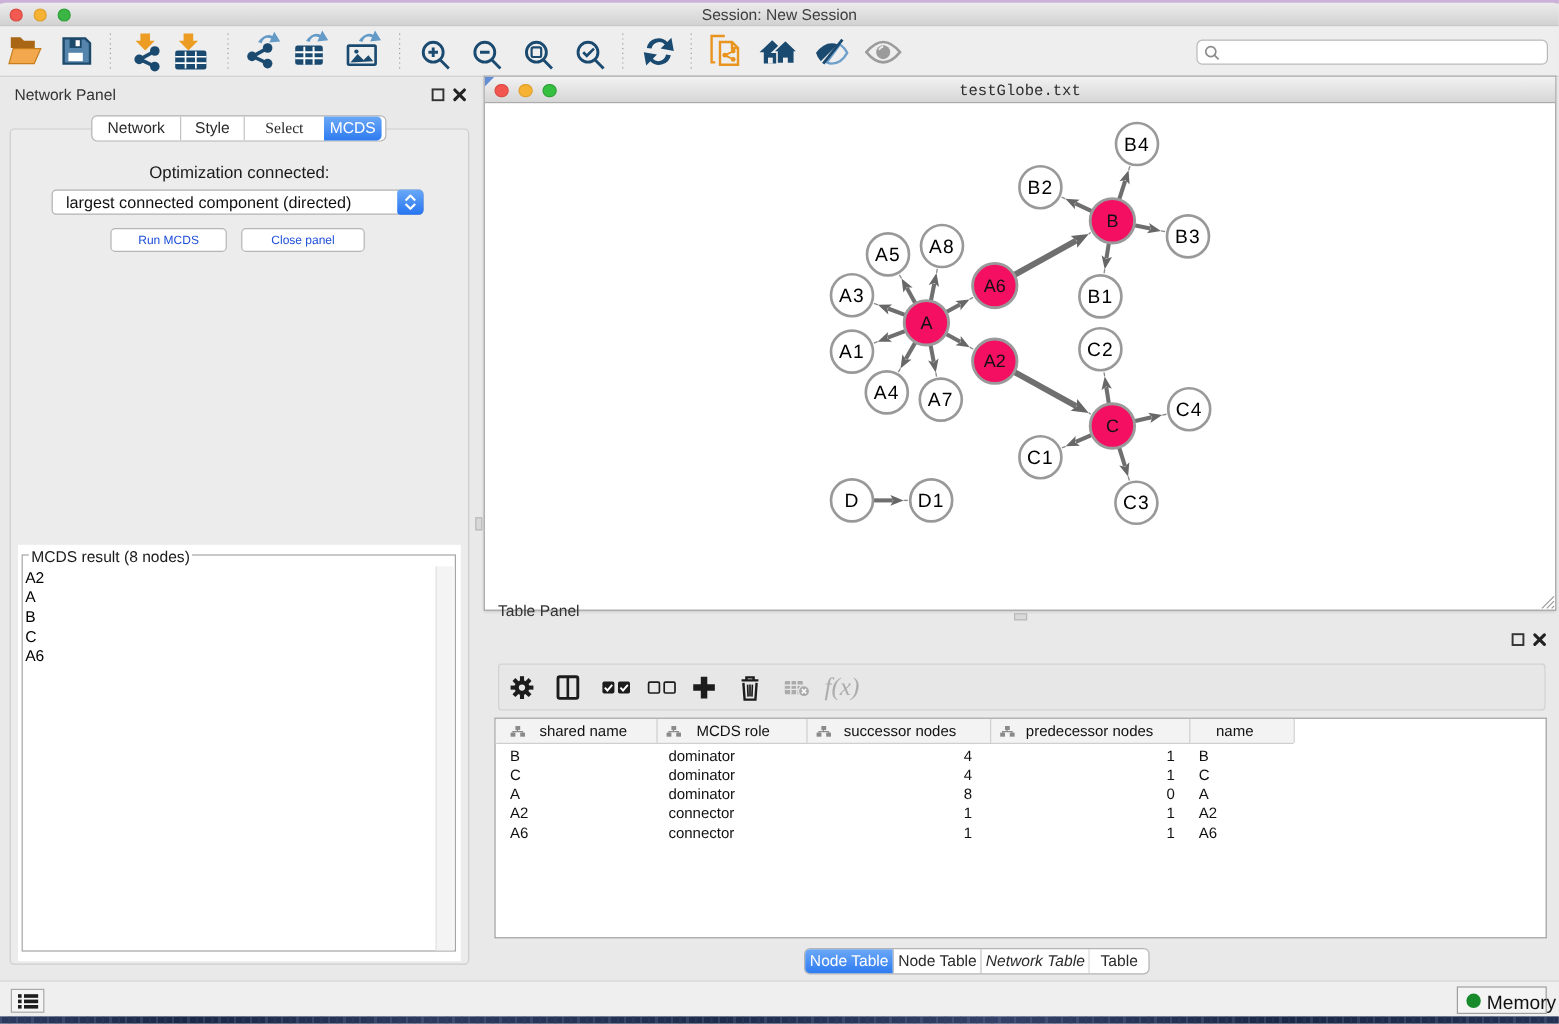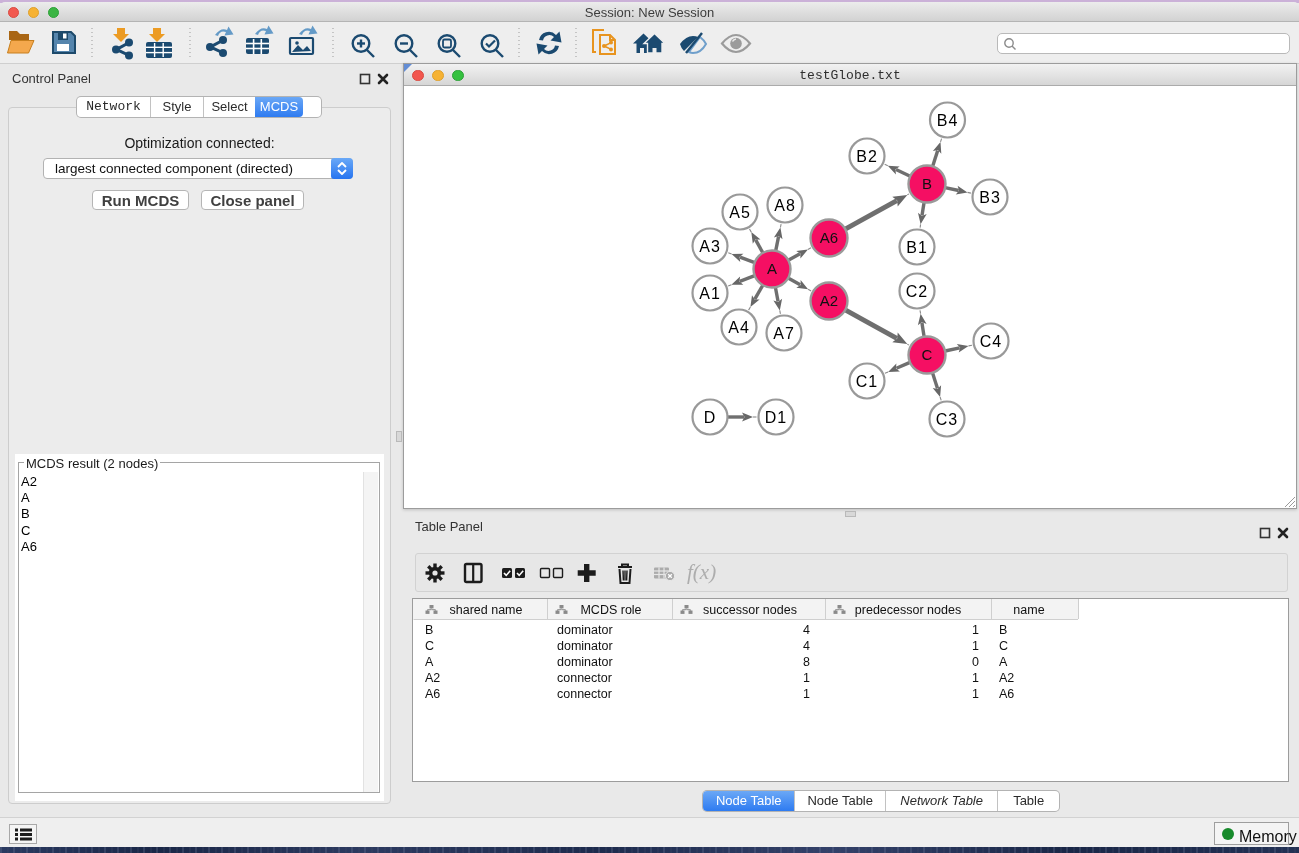--- a/index.html
+++ b/index.html
@@ -1,21 +1,21 @@
 <!DOCTYPE html>
 <html><head><meta charset="utf-8"><style>
 *{margin:0;padding:0;box-sizing:border-box;}
 html,body{width:1299px;height:853px;overflow:hidden;background:#e9e9e9;font-family:"Liberation Sans",sans-serif;}
 .abs{position:absolute;}
 .seg{position:absolute;display:flex;height:20px;border-radius:4px;box-shadow:0 0 0 1px #b3b3b3;background:#fff;font-size:13px;}
 .seg div{display:flex;align-items:center;justify-content:center;color:#2b2b2b;border-left:1px solid #c2c2c2;white-space:nowrap;}
 .seg div:first-child{border-left:none;border-radius:4px 0 0 4px;}
 .seg div:last-child{border-radius:0 4px 4px 0;}
 .seg div.sel{background:linear-gradient(#6ba8f6,#2e7bf1);color:#fff;border-left:none;}
-.btn{position:absolute;background:#fff;border:1px solid #b5b5b5;border-radius:4px;font-size:15px;color:#404040;display:flex;align-items:center;justify-content:center;font-weight:bold;}
+.btn{position:absolute;background:#fff;border:1px solid #b5b5b5;border-radius:4px;font-size:10px;color:#1d4ed8;display:flex;align-items:center;justify-content:center;}
 </style></head>
 <body>
 
 <div class="abs" style="left:0;top:0;width:1299px;height:3px;background:#cbb1d8;"></div>
 <div class="abs" style="left:0;top:2px;width:1299px;height:20px;background:linear-gradient(#ececec,#d2d2d2);border-bottom:1px solid #b4b4b4;border-radius:5px 5px 0 0;"></div>
 <div class="abs" style="left:8px;top:7px;width:11px;height:11px;border-radius:50%;background:#f25950;border:0.5px solid #d94b42;"></div>
 <div class="abs" style="left:28px;top:7px;width:11px;height:11px;border-radius:50%;background:#f6b233;border:0.5px solid #dfa02c;"></div>
 <div class="abs" style="left:48px;top:7px;width:11px;height:11px;border-radius:50%;background:#3bb544;border:0.5px solid #2da138;"></div>
 <div class="abs" style="left:0;top:5px;width:1299px;text-align:center;font-size:13px;color:#3d3d3d;">Session: New Session</div>
 
@@ -133,45 +133,45 @@
       <path d="M732.5 19.5 a4.5 4.5 0 0 1 3.5 -2.5" stroke="#e9e9e9" stroke-width="1.6" fill="none"></path>
 </svg>
 </div>
 
 <div class="abs" style="left:997px;top:33px;width:293px;height:21px;background:#fff;border:1px solid #b9b9b9;border-radius:5px;"></div>
 <svg class="abs" style="left:1003px;top:37px;" width="14" height="14">
     <circle cx="6" cy="6" r="4.2" fill="none" stroke="#8b8b8b" stroke-width="1.4"></circle>
     <line x1="9" y1="9" x2="12.5" y2="12.5" stroke="#8b8b8b" stroke-width="1.4"></line>
   </svg>
 
-<div class="abs" style="left:12px;top:71px;font-size:13px;color:#333;">Control Panel</div>
+<div class="abs" style="left:12px;top:71px;font-size:13px;color:#333;">Network Panel</div>
 <svg class="abs" style="left:359px;top:73px;" width="32" height="12">
 <rect x="1.5" y="1.5" width="9" height="9" fill="none" stroke="#333" stroke-width="1.6"></rect>
 <path d="M20 2 l8 8 M28 2 l-8 8" stroke="#222" stroke-width="2.6" stroke-linecap="round"></path>
 </svg>
 <div class="abs" style="left:8px;top:107px;width:383px;height:697px;background:#ececec;border:1px solid #cdcdcd;border-radius:4px;"></div>
 <div class="seg" style="left:77px;top:96.5px;width:244px;">
-<div style="width:73px;font-family:Liberation Mono, monospace;">Network</div>
+<div style="width:73px;">Network</div>
     <div style="width:53px;">Style</div>
-    <div style="width:52px;">Select</div>
+    <div style="width:67px;font-family:Liberation Serif, serif;">Select</div>
     <div class="sel" style="width:48px;">MCDS</div>
 </div>
 <div class="abs" style="left:8px;top:135px;width:383px;text-align:center;font-size:14px;color:#1a1a1a;">Optimization connected:</div>
 <div class="abs" style="left:43px;top:158px;width:310px;height:21px;background:#fff;border:1px solid #b2b2b2;border-radius:4px;"></div>
 <div class="abs" style="left:55px;top:161px;font-size:13.5px;color:#111;">largest connected component (directed)</div>
 <div class="abs" style="left:331px;top:158px;width:22px;height:21px;background:linear-gradient(#6aa9f7,#2674f0);border-radius:3px 4px 4px 3px;"></div>
 <svg class="abs" style="left:334px;top:161px;" width="16" height="15">
     <path d="M4 6 l4 -4 l4 4 M4 9 l4 4 l4 -4" fill="none" stroke="#fff" stroke-width="1.8" stroke-linejoin="round"></path>
   </svg>
 <div class="btn" style="left:92px;top:190px;width:97px;height:20px;">Run MCDS</div>
 <div class="btn" style="left:201px;top:190px;width:103px;height:20px;">Close panel</div>
 
 <div class="abs" style="left:15px;top:454px;width:369px;height:347px;background:#fff;"></div>
 <div class="abs" style="left:18px;top:462px;width:362px;height:331px;border:1px solid #a5a5a5;"></div>
-<div class="abs" style="left:24px;top:456px;background:#fff;padding:0 2px;font-size:13px;color:#1a1a1a;">MCDS result (2 nodes)</div>
+<div class="abs" style="left:24px;top:456px;background:#fff;padding:0 2px;font-size:13px;color:#1a1a1a;">MCDS result (8 nodes)</div>
 <div class="abs" style="left:363px;top:472px;width:15px;height:320px;background:#f4f4f4;border-left:1px solid #e2e2e2;"></div>
 <div class="abs" style="left:21px;top:474px;font-size:13px;color:#000;line-height:16.2px;">A2<br>A<br>B<br>C<br>A6</div>
 
 <div class="abs" style="left:403px;top:63px;width:894px;height:446px;background:#fff;border:1px solid #9c9c9c;box-shadow:0 1px 3px rgba(0,0,0,0.18);"></div>
 <div class="abs" style="left:404px;top:64px;width:892px;height:22px;background:linear-gradient(#f2f2f2,#d6d6d6);border-bottom:1px solid #ababab;"></div>
 <svg class="abs" style="left:404px;top:64px;" width="9" height="9">
     <path d="M0 0 h8 l-8 8 z" fill="#4a7bd0" opacity="0.85"></path>
   </svg>
 <div class="abs" style="left:412px;top:69.5px;width:11.5px;height:11.5px;border-radius:50%;background:#f2564e;border:0.5px solid #d94b42;"></div>
 <div class="abs" style="left:432px;top:69.5px;width:11.5px;height:11.5px;border-radius:50%;background:#f6b233;border:0.5px solid #dfa02c;"></div>
@@ -283,21 +283,21 @@
 <circle cx="368" cy="183" r="18.5" fill="#f50f63" stroke="#9a9a9a" stroke-width="2.4"></circle>
 <text x="368" y="188" text-anchor="middle" font-size="15" fill="#111">A</text>
 <circle cx="425" cy="152" r="18.5" fill="#f50f63" stroke="#9a9a9a" stroke-width="2.4"></circle>
 <text x="425" y="157" text-anchor="middle" font-size="15" fill="#111">A6</text>
 <circle cx="425" cy="215" r="18.5" fill="#f50f63" stroke="#9a9a9a" stroke-width="2.4"></circle>
 <text x="425" y="220" text-anchor="middle" font-size="15" fill="#111">A2</text>
 <circle cx="523" cy="269" r="18.5" fill="#f50f63" stroke="#9a9a9a" stroke-width="2.4"></circle>
 <text x="523" y="274" text-anchor="middle" font-size="15" fill="#111">C</text>
 </svg>
 
-<div class="abs" style="left:415px;top:519px;font-size:13px;color:#333;">Table Panel</div>
+<div class="abs" style="left:415px;top:501px;font-size:13px;color:#333;">Table Panel</div>
 <svg class="abs" style="left:1259px;top:527px;" width="32" height="12">
 <rect x="1.5" y="1.5" width="9" height="9" fill="none" stroke="#333" stroke-width="1.6"></rect>
 <path d="M20 2 l8 8 M28 2 l-8 8" stroke="#222" stroke-width="2.6" stroke-linecap="round"></path>
 </svg>
 <div class="abs" style="left:415px;top:553px;width:873px;height:39px;background:#e7e7e7;border:1px solid #d2d2d2;border-radius:3px;"></div>
 <svg class="abs" style="left:415px;top:553px;" width="873" height="39">
 
 <g transform="translate(20,20)" fill="#1c1c1c">
       <circle r="6.2"></circle>
       <g>
@@ -419,21 +419,21 @@
         <text x="566" y="83" text-anchor="end">1</text>
         <text x="586" y="83">A2</text>
 <text x="12" y="99">A6</text>
         <text x="144" y="99">connector</text>
         <text x="397" y="99" text-anchor="end">1</text>
         <text x="566" y="99" text-anchor="end">1</text>
         <text x="586" y="99">A6</text>
 </g>
     </g>
 </svg>
-<div class="seg" style="left:671px;top:790.5px;width:356px;margin-left:32px;">
+<div class="seg" style="left:671px;top:790.5px;width:286px;">
 <div class="sel" style="width:92px;">Node Table</div>
     <div style="width:91px;">Node Table</div>
     <div style="width:113px;font-style:italic;">Network Table</div>
     <div style="width:62px;">Table</div>
 </div>
 
 <div class="abs" style="left:0;top:817px;width:1299px;height:31px;background:#efefef;border-top:1px solid #d2d2d2;"></div>
 <div class="abs" style="left:9px;top:824px;width:28px;height:20px;background:#f4f4f4;border:1px solid #a8a8a8;"></div>
 <svg class="abs" style="left:15px;top:828px;" width="17" height="13">
     <g fill="#1c1c1c">

